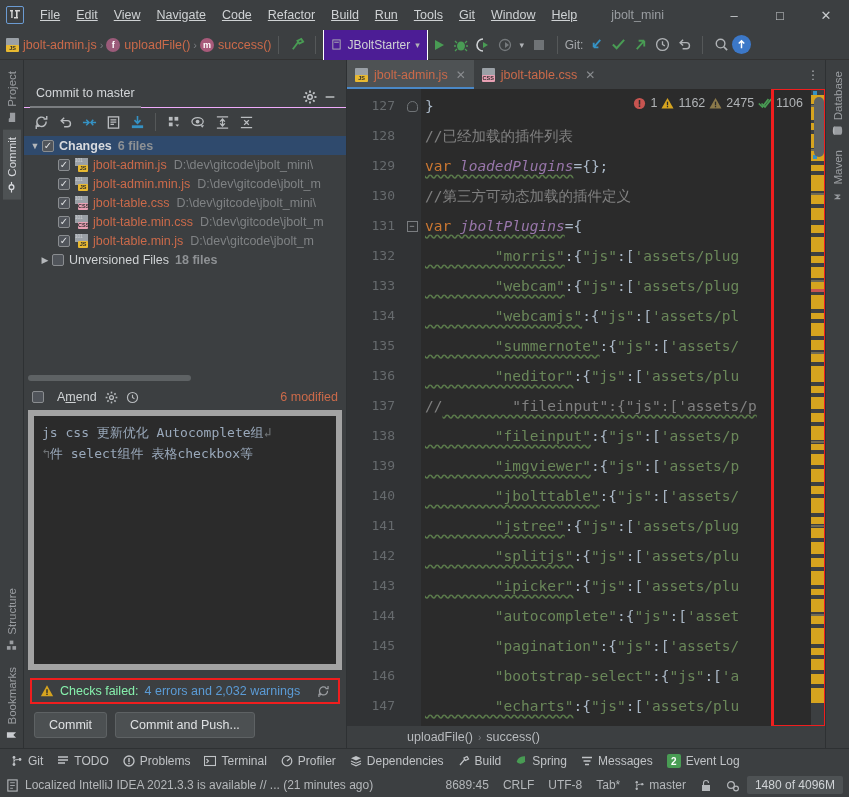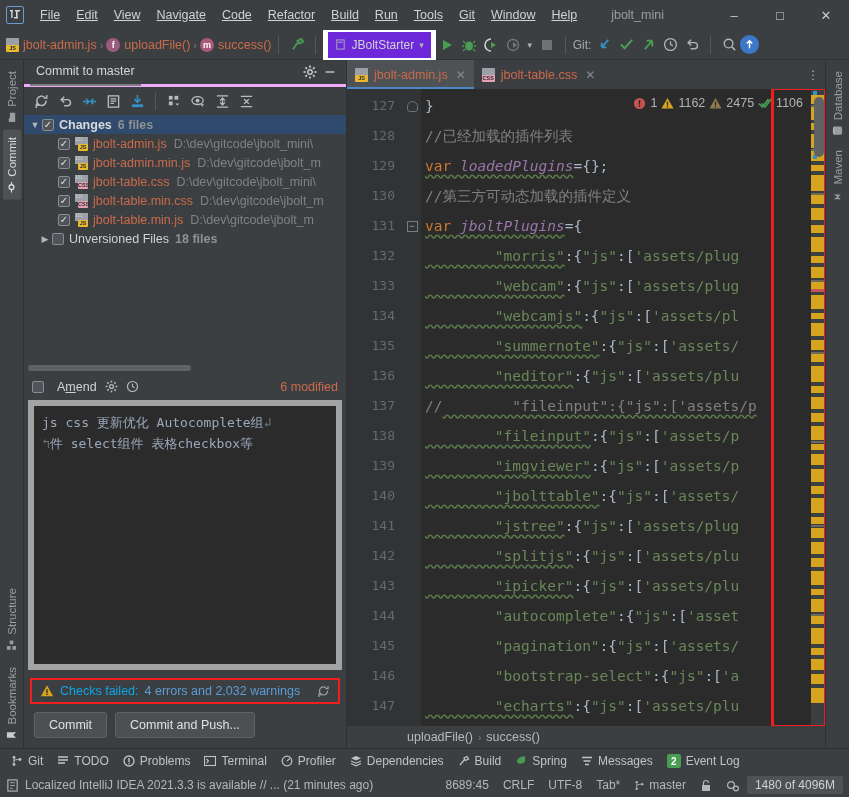--- a/index.html
+++ b/index.html
@@ -52,21 +52,21 @@
   .badge-circ {
     width: 14px; height: 14px; border-radius: 50%; display: inline-flex;
     align-items: center; justify-content: center; font-size: 9px; color: #fff; font-weight: bold;
   }
   .badge-circ.f { background: #9b5b7a; }
   .badge-circ.m { background: #a85a7a; }
   .tb-sep { width: 1px; height: 18px; background: #555859; margin: 0 7px; }
   .tbicon { width: 22px; height: 22px; display: flex; align-items: center; justify-content: center; cursor: default; }
   .runcfg {
     display: flex; align-items: center; gap: 5px; height: 36px; padding: 0 7px;
-    border: 5px solid #ffffff; border-radius: 3px; background: #6d28d9; color: #cfd2d4; font-size: 12px;
+    border: 1px solid #ffffff; border-radius: 3px; background: #4c1d95; color: #cfd2d4; font-size: 12px;
   }
   .git-label { color: #a6a9ac; font-size: 12px; margin-right: 2px; }
   .avatar { width: 19px; height: 19px; border-radius: 50%; background: #3c78c8; display:flex; align-items:center; justify-content:center; }
 
   
   .body { flex: 1; display: flex; min-height: 0; }
 
   
   .lstrip, .rstrip {
     width: 24px; background: #3c3f41; border-right: 1px solid #2e3133;
@@ -79,22 +79,22 @@
   }
   .vtab.active { background: #4e5254; color: #d8dade; }
   .vtab .gl { transform: rotate(90deg); font-size: 11px; }
 
   
   .commitpane {
     width: 323px; background: #3c3f41; display: flex; flex-direction: column; min-width: 0;
     border-right: 1px solid #2e3133;
   }
   .cp-header {
-    height: 27px; display: flex; align-items: center; padding: 0 6px;
-    border-bottom: 3px solid #f0abfc; flex: 0 0 27px;
+    height: 27px; display: flex; align-items: flex-end; padding: 0 6px;
+    border-bottom: 1px solid #f0abfc; flex: 0 0 27px; margin-top: 21px;
   }
   .cp-title {
     color: #d3d6d9; font-size: 12.5px; padding: 4px 6px 6px 6px;
     border-bottom: 2px solid #7a7d80; margin-bottom: -1px;
   }
   .cp-hspacer { flex: 1; }
   .cp-hicon { width: 20px; height: 20px; display: flex; align-items:center; justify-content:center; color: #adb1b4; }
   .cp-toolbar {
     height: 28px; display: flex; align-items: center; gap: 2px; padding: 0 6px; flex: 0 0 28px;
   }
@@ -142,21 +142,21 @@
     margin: 0 4px; background: #2b2b2b; border: 6px solid #a3a3a3; flex: 1; min-height: 0;
     padding: 6px 8px; color: #9aa9bb; font-family: "DejaVu Sans Mono", monospace; font-size: 13px; line-height: 1.65;
     overflow: hidden; position: relative;
   }
   .wrapmark { color: #6f7376; }
 
   .checks-row {
     margin: 8px 6px 6px 6px; height: 26px; display: flex; align-items: center; gap: 6px;
     border: 2px solid #f01e1e; padding: 0 8px; flex: 0 0 26px;
   }
-  .checks-txt { color: #0ea5e9; font-size: 12.5px; }
+  .checks-txt { color: #86efac; font-size: 12.5px; }
   .checks-link { color: #5b9bd5; font-size: 12.5px; text-decoration: none; }
   .checks-refresh { margin-left: auto; color: #9a9da1; font-size: 13px; }
 
   .commit-btns { display: flex; gap: 8px; padding: 2px 10px 10px 10px; flex: 0 0 auto; }
   .btn {
     height: 26px; padding: 0 14px; background: #4c5052; border: 1px solid #5e6264;
     border-radius: 3px; color: #dfe1e3; font-size: 12.5px; display: flex; align-items: center;
   }
 
   

